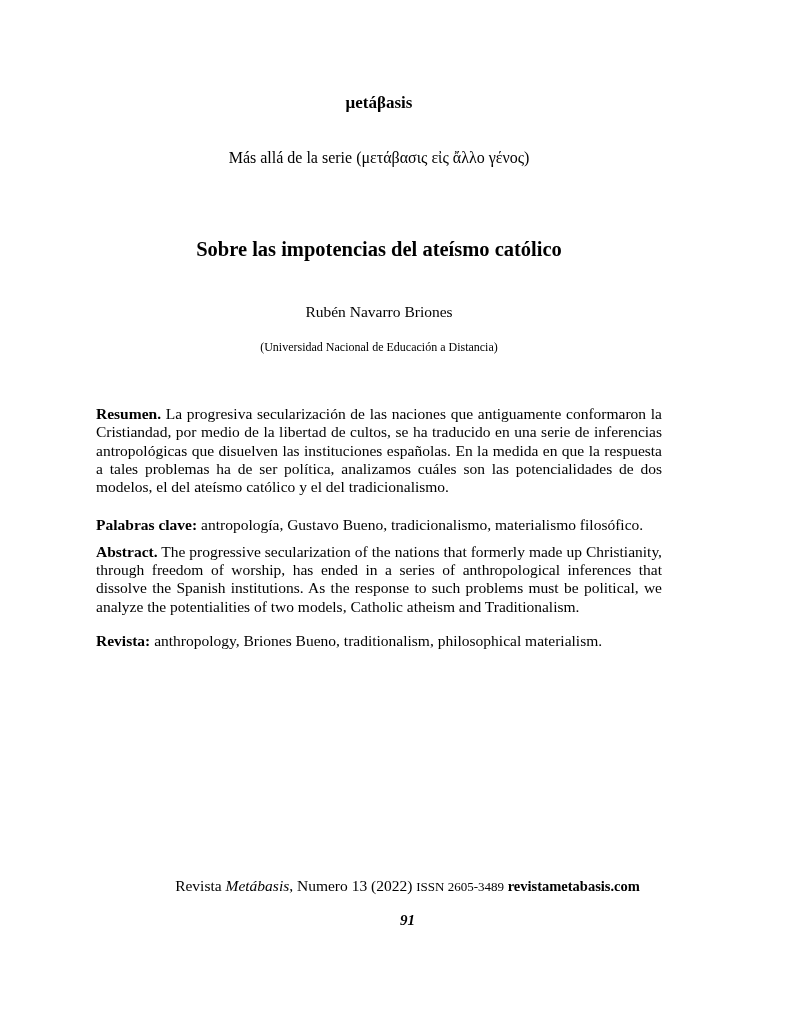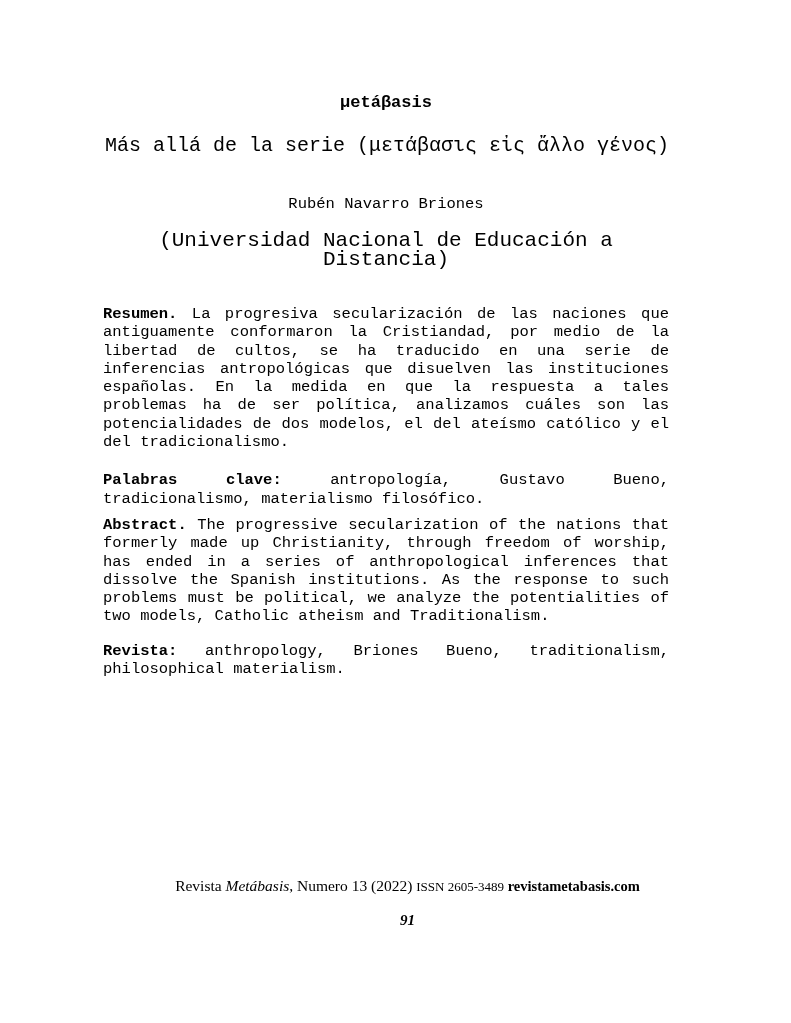--- a/index.html
+++ b/index.html
@@ -7,36 +7,35 @@
     width: 791px;
     height: 1023px;
     background: #ffffff;
     color: #000000;
     font-family: "Liberation Serif", "DejaVu Serif", serif;
     position: relative;
     overflow: hidden;
   }
   .content {
     position: absolute;
-    left: 103px;
+    left: 96px;
     top: 0;
     width: 566px;
-    font-family: Liberation Mono, monospace;
   }
   .journal-name {
     margin: 93px 0 0 0;
     text-align: center;
     font-weight: bold;
     font-size: 17px;
     line-height: 20px;
   }
   .journal-subtitle {
-    margin: 23px 0 0 0;
-    text-align: right;
-    font-size: 20px;
+    margin: 35px 0 0 0;
+    text-align: center;
+    font-size: 16px;
     line-height: 19px;
   }
   .section-heading-wrap {
     margin: 70px 0 0 0;
     text-align: center;
   }
   .section-heading {
     display: inline-block;
     border-top: 2px solid #3d3d3d;
     border-bottom: 2px solid #555555;
@@ -56,30 +55,30 @@
   }
   .author {
     margin: 40px 0 0 0;
     text-align: center;
     font-size: 15.5px;
     line-height: 19px;
   }
   .affiliation {
     margin: 17px 0 12px 0;
     text-align: center;
-    font-size: 21px;
+    font-size: 12px;
     line-height: 19px;
   }
   p.body-par {
     font-size: 15.5px;
     line-height: 18.3px;
     text-align: justify;
     margin: 0;
   }
-  p.resumen   { margin-top: 36px; }
+  p.resumen   { margin-top: 48px; }
   p.palabras  { margin-top: 20px; }
   p.abstract  { margin-top: 8px; }
   p.keywords  { margin-top: 16px; }
   .par-label { font-weight: bold; }
   .footer-line {
     position: absolute;
     top: 876px;
     left: 0;
     width: 100%;
     text-align: center;
@@ -105,20 +104,21 @@
 </head>
 <body>
 
 <div class="content">
 
   <div class="journal-name">μetáβasis</div>
 
   <div class="journal-subtitle">Más allá de la serie (μετάβασις εἰς ἄλλο γένος)</div>
 
 
+  <h1 class="article-title">Sobre las impotencias del ateísmo católico</h1>
 
   <div class="author">Rubén Navarro Briones</div>
 
   <div class="affiliation">(Universidad Nacional de Educación a Distancia)</div>
 
   <p class="body-par resumen"><span class="par-label">Resumen.</span><span> La progresiva secularización de las naciones que antiguamente conformaron la Cristiandad, por medio de la libertad de cultos, se ha traducido en una serie de inferencias antropológicas que disuelven las instituciones españolas. En la medida en que la respuesta a tales problemas ha de ser política, analizamos cuáles son las potencialidades de dos modelos, el del ateísmo católico y el del tradicionalismo.</span></p>
 
   <p class="body-par palabras"><span class="par-label">Palabras clave:</span><span> antropología, Gustavo Bueno, tradicionalismo, materialismo filosófico.</span></p>
 
   <p class="body-par abstract"><span class="par-label">Abstract.</span><span> The progressive secularization of the nations that formerly made up Christianity, through freedom of worship, has ended in a series of anthropological inferences that dissolve the Spanish institutions. As the response to such problems must be political, we analyze the potentialities of two models, Catholic atheism and Traditionalism.</span></p>

